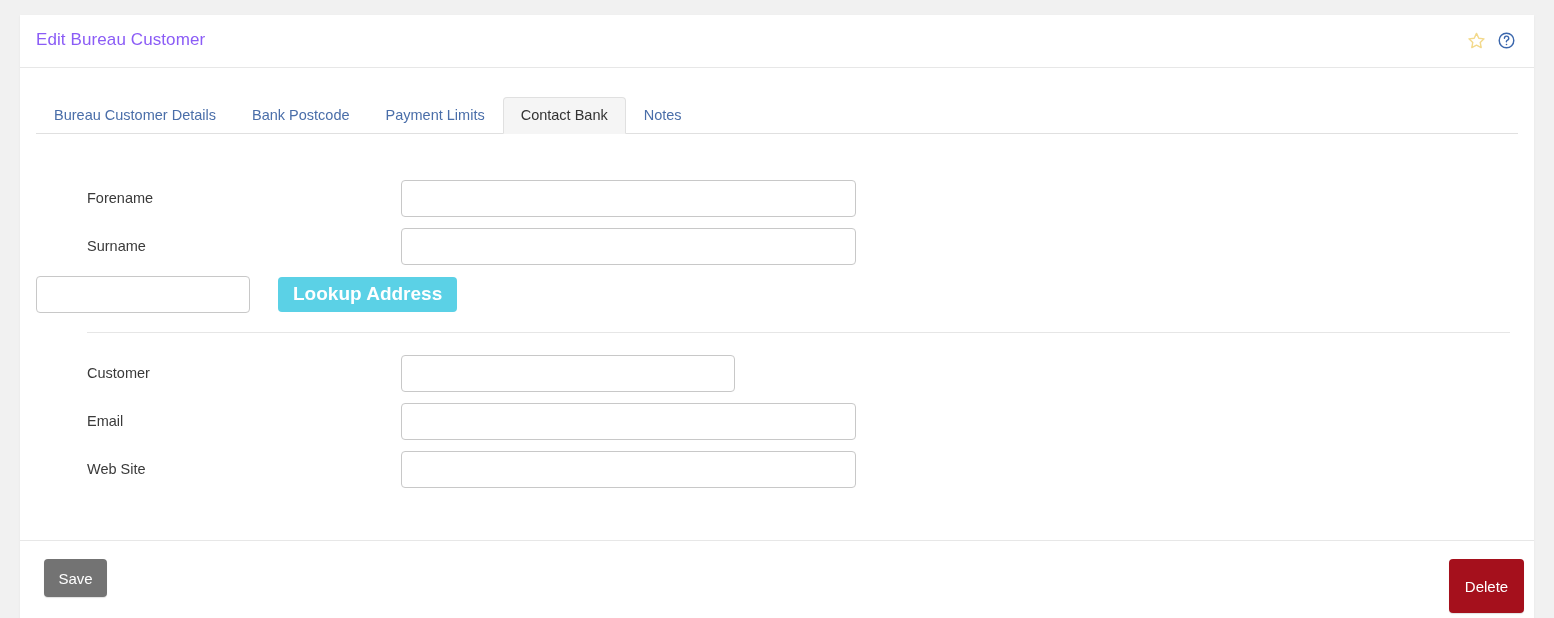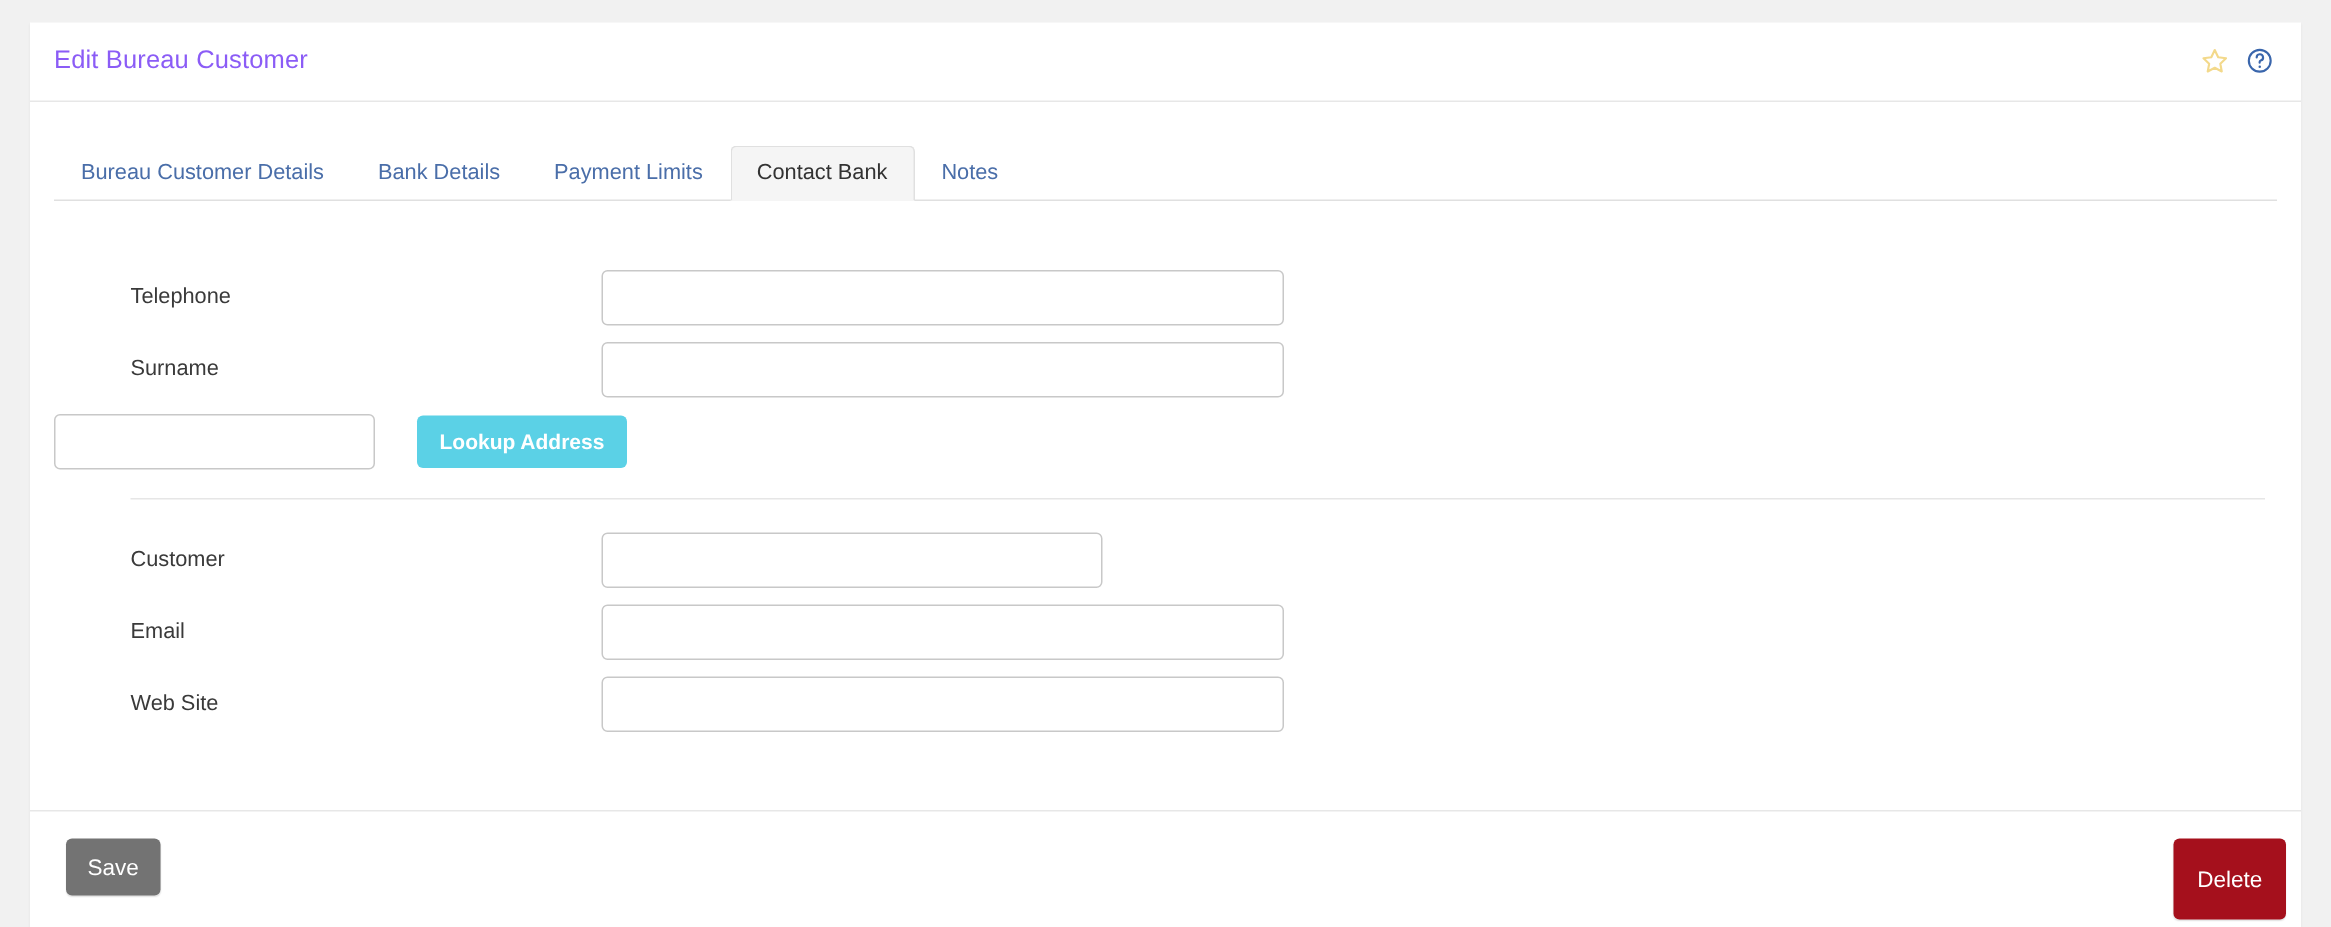--- a/index.html
+++ b/index.html
@@ -144,21 +144,21 @@
 
   .btn-lookup {
     margin-left: 28px;
     height: 35px;
     padding: 0 15px;
     background: #5bd1e6;
     color: #ffffff;
     border: none;
     border-radius: 4px;
     font-family: "Liberation Sans", sans-serif;
-    font-size: 14px;
+    font-size: 19px;
     font-weight: bold;
     cursor: pointer;
     white-space: nowrap;
   }
 
   .section-divider {
     margin: 14px 0 16px 51px;
     width: 1423px;
     height: 1px;
     background: #e6e6e6;
@@ -218,31 +218,31 @@
           <circle cx="12" cy="17" r="1.05" fill="#3a66ac" stroke="none"></circle>
         </svg>
       </span>
     </div>
   </div>
 
   <div class="tabs-wrap">
     <div class="tabs-underline"></div>
     <div class="tabs">
       <div class="tab">Bureau Customer Details</div>
-      <div class="tab">Bank Details</div>
+      <div class="tab">Bank Postcode</div>
       <div class="tab">Payment Limits</div>
       <div class="tab active">Contact Bank</div>
       <div class="tab">Notes</div>
     </div>
   </div>
 
   <div class="form-body">
 
     <div class="form-row">
-      <div class="form-label">Telephone</div>
+      <div class="form-label">Forename</div>
       <div class="field-area">
         <input class="txt wide" type="text" value="" style="">
       </div>
     </div>
 
     <div class="form-row">
       <div class="form-label">Surname</div>
       <div class="field-area">
         <input class="txt wide" type="text" value="" style="">
       </div>

